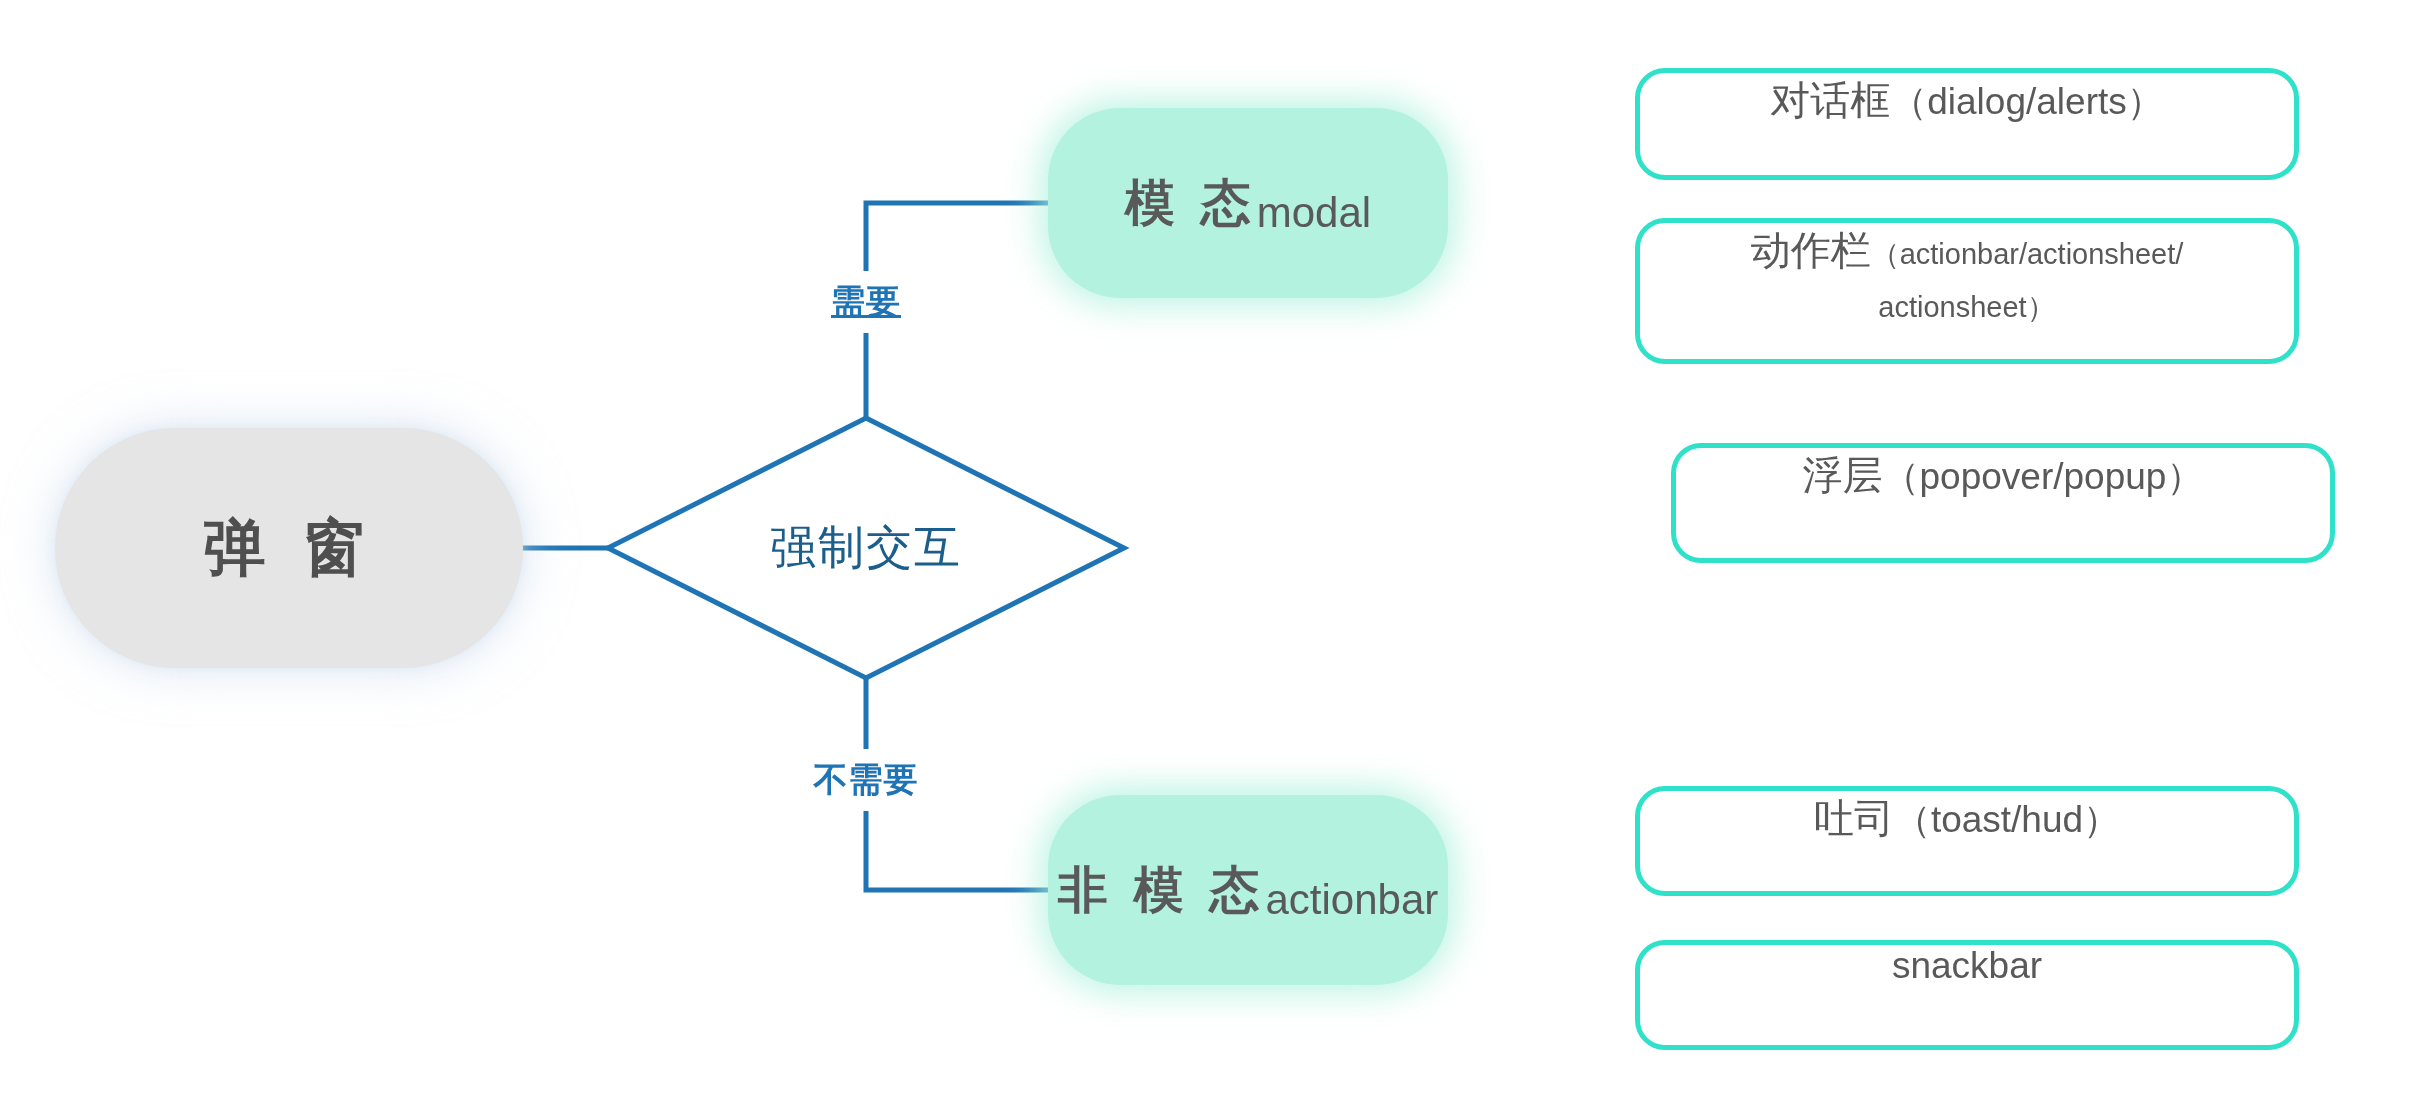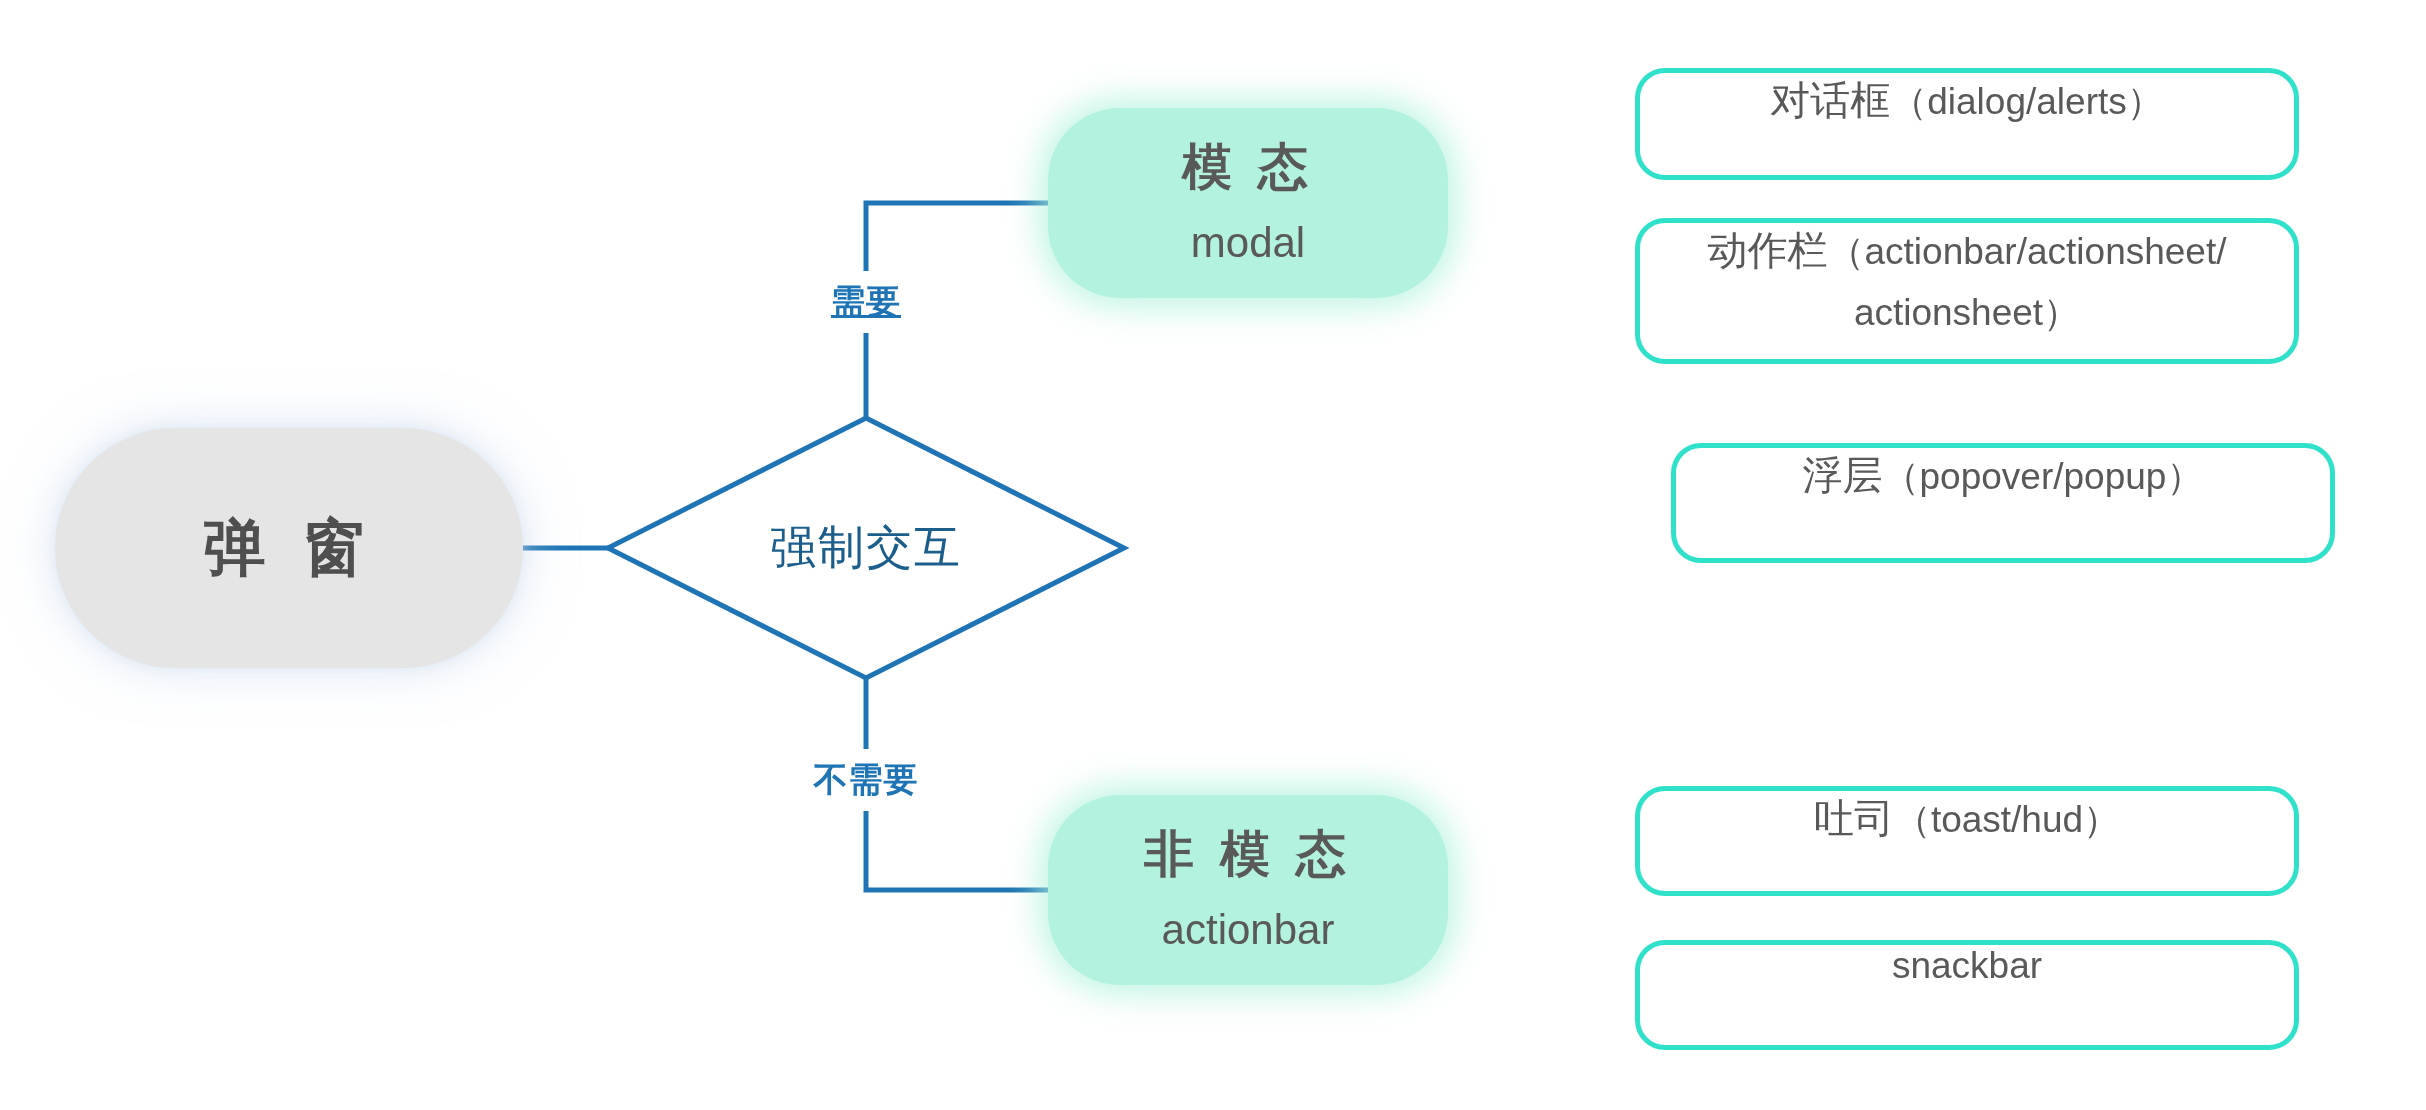--- a/index.html
+++ b/index.html
@@ -35,38 +35,38 @@
     white-space:nowrap;
   }
   .branch-yes{left:866px;top:302px;text-decoration:underline;}
   .branch-no{left:866px;top:780px;}
 
   
   .mint-node{
     position:absolute;width:400px;height:190px;border-radius:72px;
     background:#B2F2DE;
     box-shadow:0 0 34px 8px rgba(178,242,222,0.85);
-    display:flex;flex-direction:column;align-items:center;justify-content:center;
+    display:flex;flex-direction:row;align-items:center;justify-content:center;
   }
   .mint-node.modal{left:1048px;top:108px;}
   .mint-node.modeless{left:1048px;top:795px;}
   .mint-node .title{font-size:50px;font-weight:bold;color:#595959;letter-spacing:6px;line-height:1.2;}
   .mint-node .subtitle{font-size:42px;font-weight:400;color:#595959;line-height:1.25;margin-top:20px;}
 
   
   .outcome{
     position:absolute;left:1635px;width:664px;box-sizing:border-box;
     background:#ffffff;border:5px solid #2FE1C9;border-radius:30px;
     display:flex;flex-direction:column;align-items:center;justify-content:flex-start;
     text-align:center;
   }
   .outcome .line1{display:flex;align-items:baseline;justify-content:center;white-space:nowrap;}
   .outcome .zh{font-size:40px;color:#595959;}
   .outcome .en{font-size:37px;color:#595959;}
-  .outcome.two-line .en{font-size:37px;}
+  .outcome.two-line .en{font-size:29px;}
   .outcome .line2{margin-top:10px;}
   .outcome .zh:empty,.outcome .line2:empty{display:none;}
 
   .box-dialog{top:68px;height:112px;}
   .box-actionbar{top:218px;height:146px;}
   .box-popover{top:443px;height:120px;margin-left:36px;}
   .box-toast{top:786px;height:110px;}
   .box-snackbar{top:940px;height:110px;}
 </style>
 </head>

